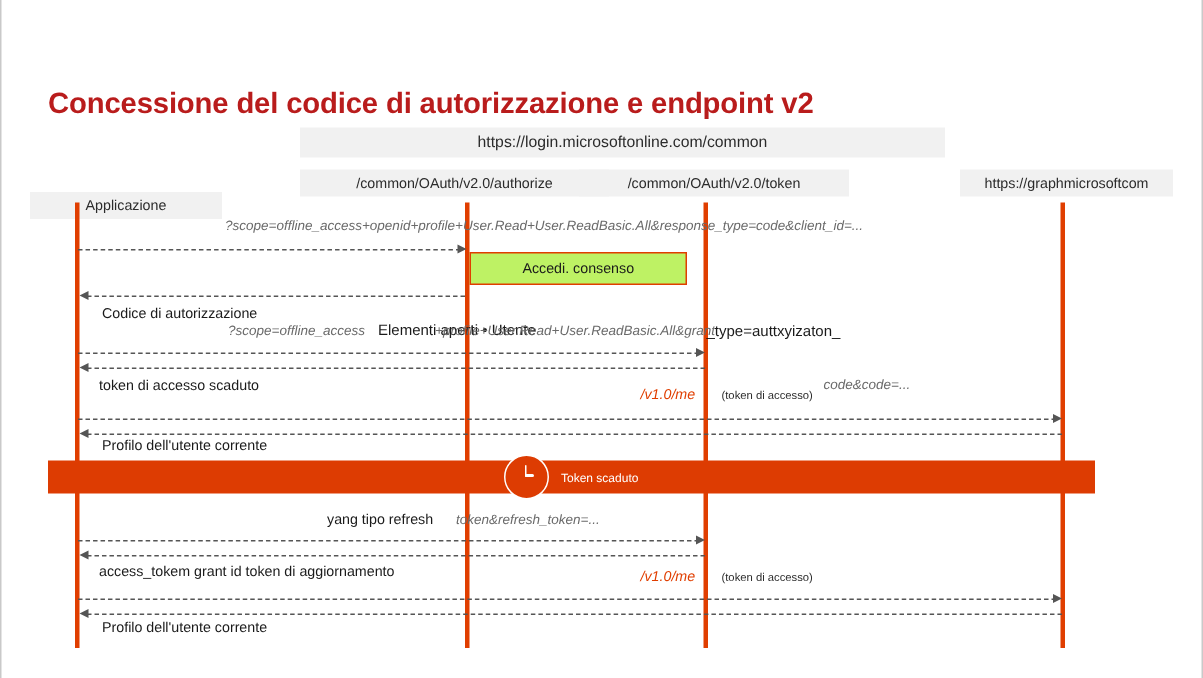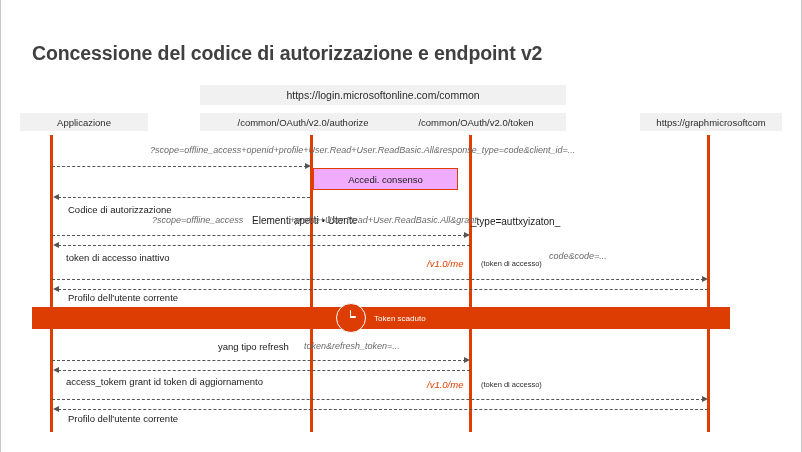--- a/index.html
+++ b/index.html
@@ -27,25 +27,25 @@
     width: 1px;
     height: 452px;
     background: #c9c9c9;
   }
   .frame-edge.left  { left: 0px; }
   .frame-edge.right { left: 801px; }
 
   #title {
     position: absolute;
     left: 32px;
-    top: 42px;
+    top: 58px;
     font-size: 19.5px;
     font-weight: 600;
     letter-spacing: -0.1px;
-    color: #404040;
+    color: #b91c1c;
     white-space: nowrap;
   }
 
   
   .hdr {
     position: absolute;
     background: #f1f1f1;
     color: #2b2b2b;
     font-size: 9.5px;
     display: flex;
@@ -105,21 +105,21 @@
     color: #1a1a1a;
   }
   .lbl.small-body {
     font-size: 10px;
     color: #1a1a1a;
   }
 
   
   .actbox {
     position: absolute;
-    background: #f0abfc;
+    background: #bef264;
     border: 1px solid #e03e00;
     box-sizing: border-box;
     display: flex;
     align-items: center;
     justify-content: center;
     font-size: 9.5px;
     color: #1a1a1a;
     white-space: nowrap;
   }
 
@@ -161,23 +161,23 @@
 </head>
 <body>
 
 <div id="canvas">
 
   <div class="frame-edge left"></div>
   <div class="frame-edge right"></div>
 
   <div id="title">Concessione del codice di autorizzazione e endpoint v2</div>
 
-  <div class="hdr group" style="left:200px; top:85px; width:366px; height:20px;">https://login.microsoftonline.com/common</div>
-
-  <div class="hdr" style="left:20px; top:113px; width:128px; height:18px;">Applicazione</div>
+  <div class="hdr group" style="left:200px; top:85px; width:430px; height:20px;">https://login.microsoftonline.com/common</div>
+
+  <div class="hdr" style="left:20px; top:128px; width:128px; height:18px;">Applicazione</div>
 
   <div class="hdr" style="left:200px; top:113px; width:206px; height:18px;">/common/OAuth/v2.0/authorize</div>
 
   <div class="hdr" style="left:386px; top:113px; width:180px; height:18px;">/common/OAuth/v2.0/token</div>
 
   <div class="hdr" style="left:640px; top:113px; width:142px; height:18px;">https://graphmicrosoftcom</div>
 
   <div class="lifeline" style="left:50px;  top:135px; height:297px;"></div>
   <div class="lifeline" style="left:310px; top:135px; height:297px;"></div>
   <div class="lifeline" style="left:469px; top:135px; height:297px;"></div>
@@ -197,21 +197,21 @@
   <div class="lbl small-body" style="left:252px; top:215px;">Elementi aperti • Utente</div>
   <div class="lbl italic-gray" style="left:290px; top:215px;">+profile+User.Read+User.ReadBasic.All&amp;grant</div>
   <div class="lbl small-body" style="left:471px; top:216px;">_type=auttxyizaton_</div>
   <div class="lbl italic-gray" style="left:549px; top:215px;margin-top:36px;">code&amp;code=...</div>
 
   <div class="msg" style="left:52px; top:235px; width:414px;"></div>
   <div class="arrowhead right" style="left:464px; top:231.5px;"></div>
 
   <div class="msg" style="left:58px; top:245px; width:412px;"></div>
   <div class="arrowhead left" style="left:53px; top:241.5px;"></div>
-  <div class="lbl body" style="left:66px; top:252px;">token di accesso inattivo</div>
+  <div class="lbl body" style="left:66px; top:252px;">token di accesso scaduto</div>
 
   <div class="lbl orange" style="left:427px; top:258px;">/v1.0/me</div>
   <div class="lbl tiny" style="left:481px; top:259px;">(token di accesso)</div>
   <div class="msg" style="left:52px; top:279px; width:652px;"></div>
   <div class="arrowhead right" style="left:702px; top:275.5px;"></div>
 
   <div class="msg" style="left:58px; top:289px; width:650px;"></div>
   <div class="arrowhead left" style="left:53px; top:285.5px;"></div>
   <div class="lbl body" style="left:68px; top:292px;">Profilo dell'utente corrente</div>
 

